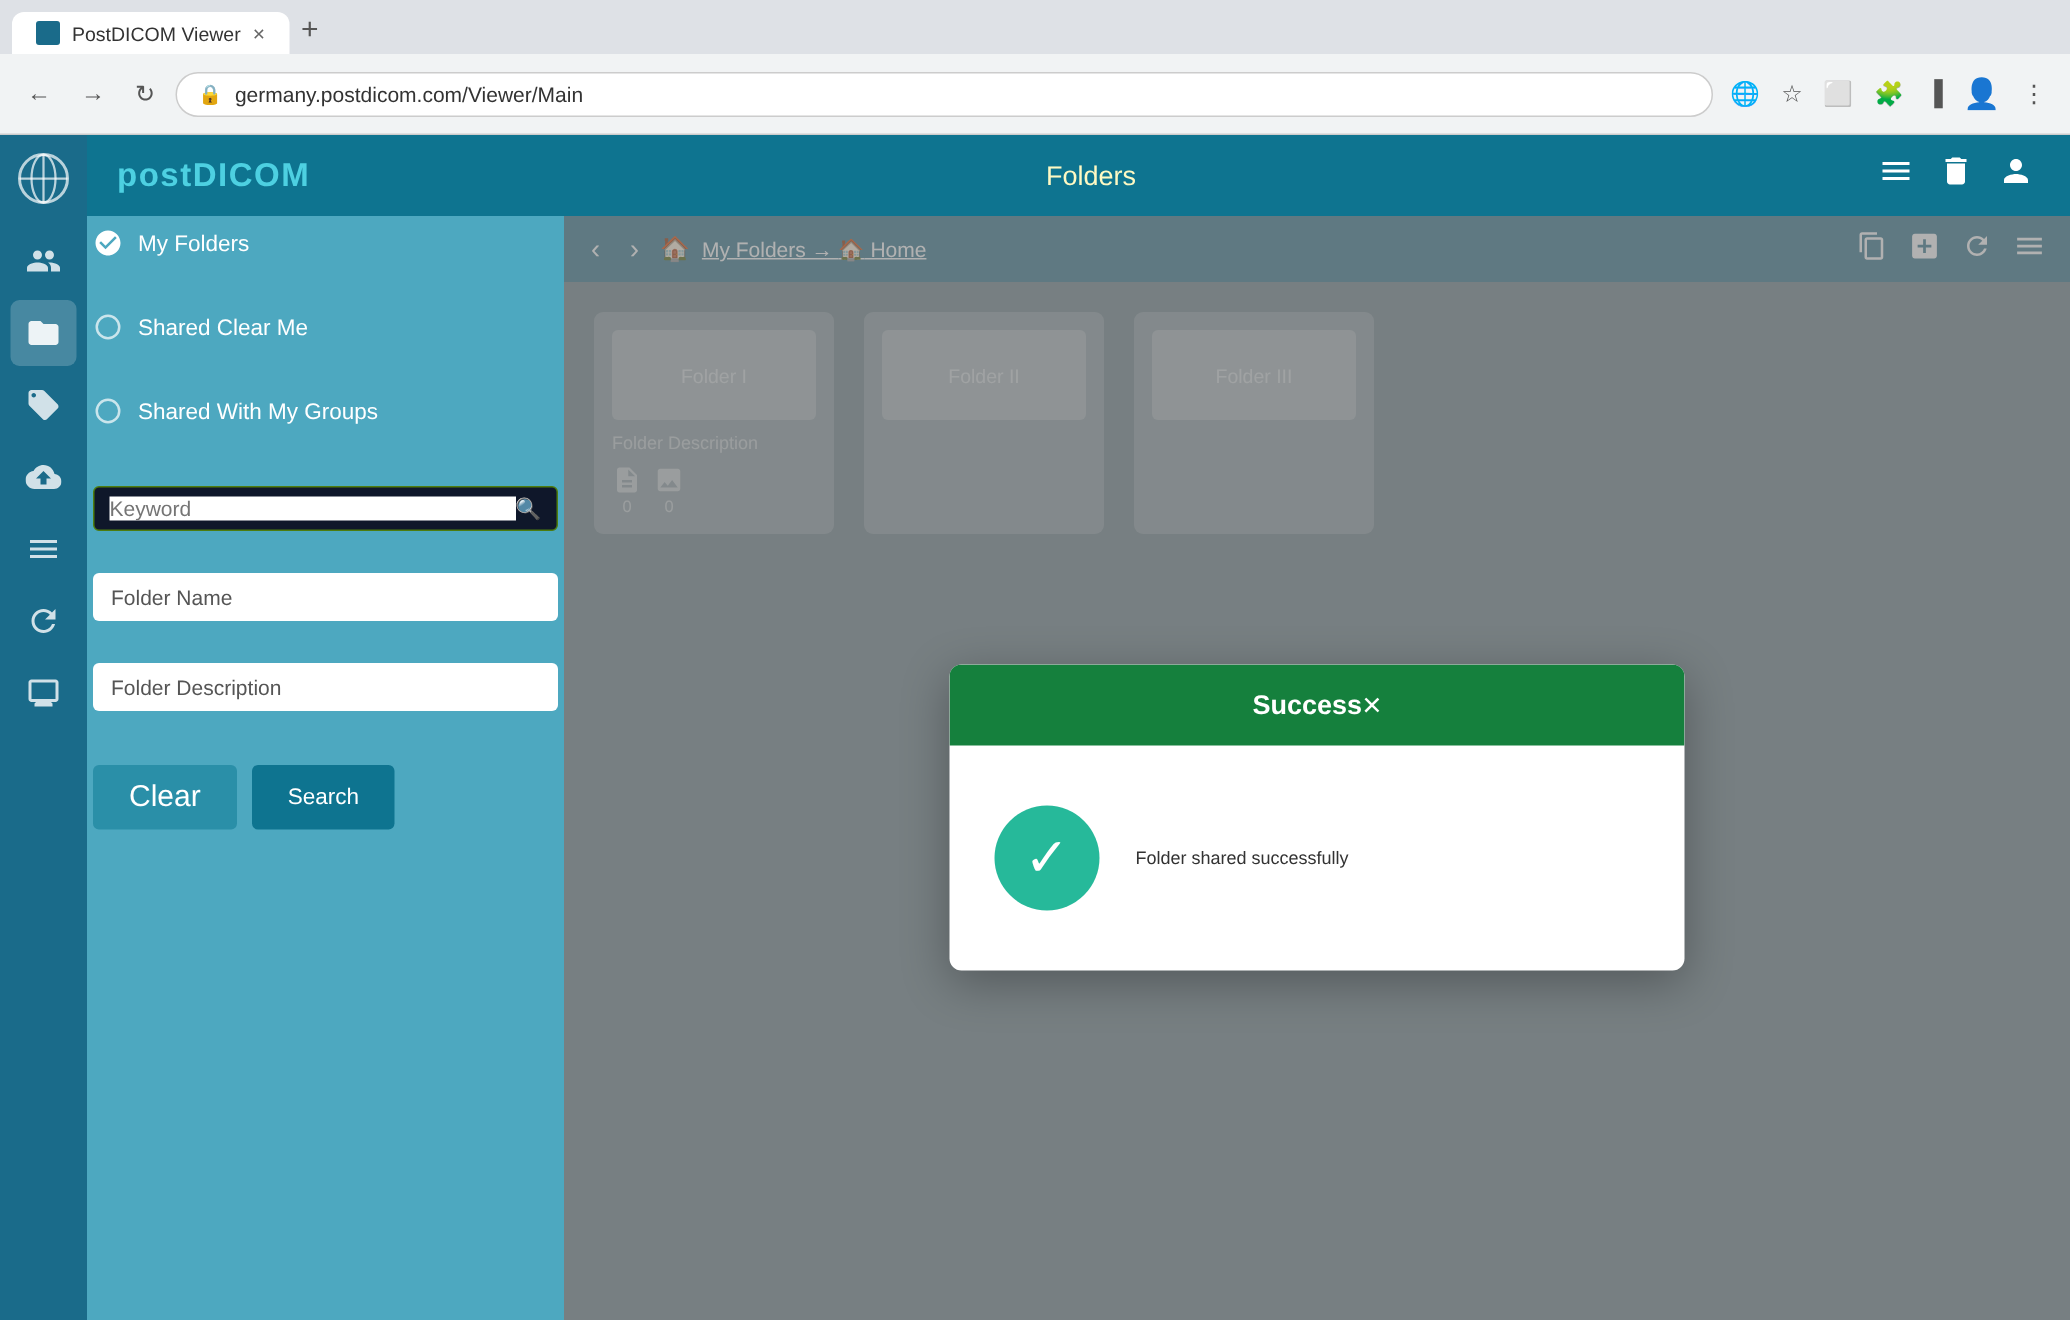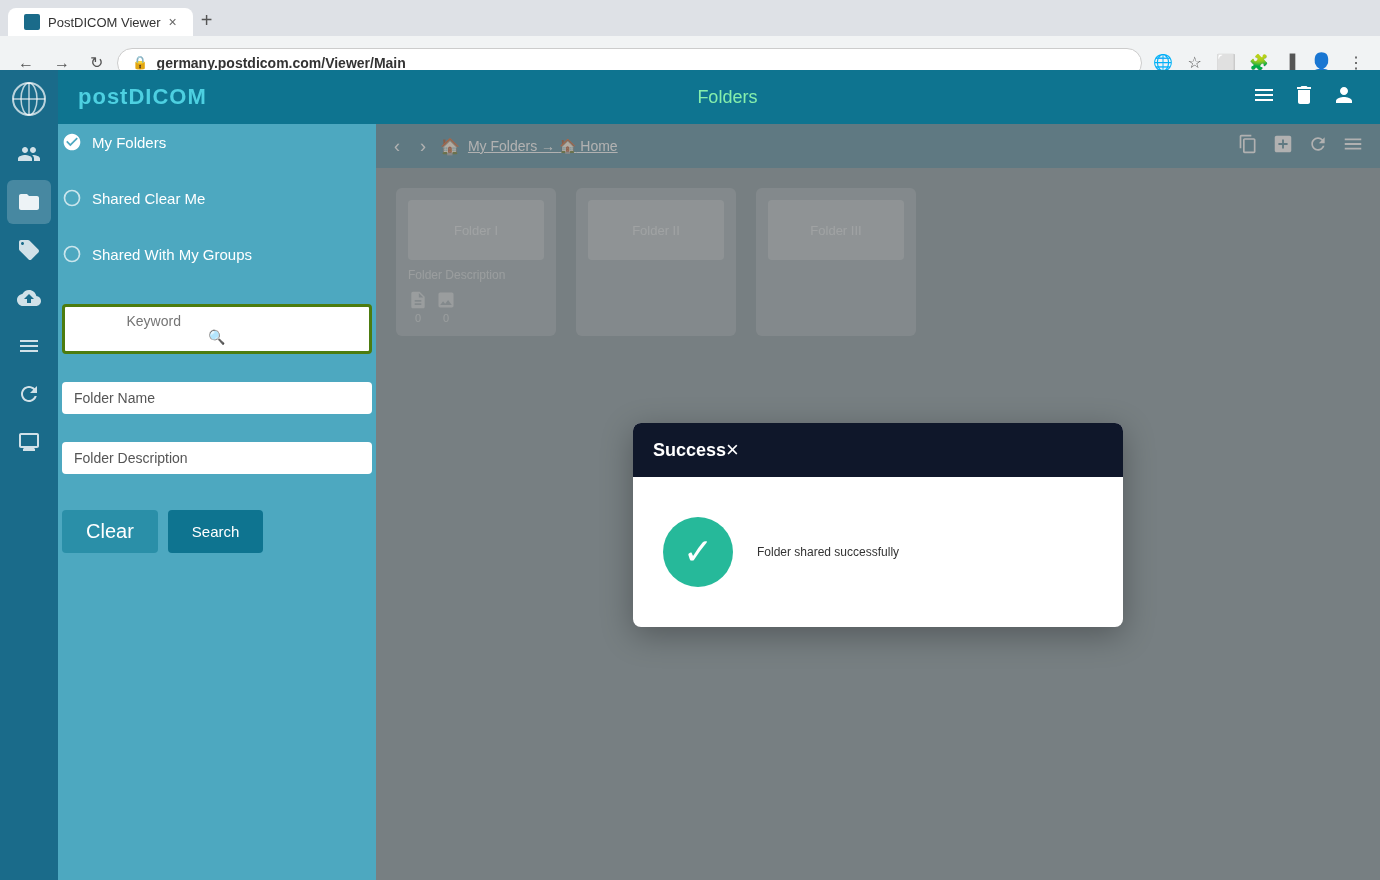--- a/index.html
+++ b/index.html
@@ -1,21 +1,21 @@
 <!DOCTYPE html>
 <html><head>
   <meta charset="utf-8">
   <style>
     * { box-sizing: border-box; margin: 0; padding: 0; }
     body { font-family: Arial, sans-serif; background: #e8e8e8; width: 1380px; height: 880px; overflow: hidden; }
 
     
     .browser-chrome {
       background: #dee1e6;
-      height: 70px;
+      height: 90px;
     }
     .browser-tab-bar {
       background: #dee1e6;
       height: 36px;
       display: flex;
       align-items: flex-end;
       padding: 0 8px;
     }
     .browser-tab {
       background: #fff;
@@ -72,21 +72,21 @@
       background: #fff;
       border: 1px solid #ccc;
       border-radius: 20px;
       padding: 6px 14px;
       font-size: 14px;
       color: #333;
       display: flex;
       align-items: center;
       gap: 8px;
     }
-    .address-text { flex: 1; font-size: 14px; color: #333; font-weight: bold; }
+    .address-text { flex: 1; font-size: 14px; color: #333; }
     .nav-right-icons {
       display: flex;
       align-items: center;
       gap: 6px;
     }
     .nav-icon-btn {
       background: none;
       border: none;
       cursor: pointer;
       color: #555;
@@ -151,21 +151,21 @@
     .app-logo {
       color: #fff;
       font-size: 22px;
       font-weight: bold;
       letter-spacing: 1px;
     }
     .app-logo span { color: #4dd0e1; }
     .app-header-title {
       flex: 1;
       text-align: center;
-      color: #86efac;
+      color: #fef9c3;
       font-size: 18px;
       font-weight: 500;
     }
     .app-header-icons {
       display: flex;
       gap: 8px;
     }
     .header-icon-btn {
       background: none;
       border: none;
@@ -194,28 +194,27 @@
       display: flex;
       align-items: center;
       gap: 10px;
       color: #fff;
       font-size: 15px;
       cursor: pointer;
       padding: 4px 0;
     }
 
     .search-box {
-      background: #ffffff;
-      border: 3px solid #4d7c0f;
+      background: #0f172a;
+      border: 1px solid #4d7c0f;
       border-radius: 4px;
       display: flex;
       align-items: center;
       padding: 6px 10px;
       margin-top: 8px;
-      flex-direction: column;
     }
     .search-box input {
       border: none;
       outline: none;
       flex: 1;
       font-size: 14px;
       color: #555;
     }
     .search-icon { color: #888; font-size: 14px; }
 
@@ -353,25 +352,25 @@
 
     
     .modal {
       background: #fff;
       border-radius: 8px;
       width: 490px;
       overflow: hidden;
       box-shadow: 0 8px 32px rgba(0,0,0,0.3);
     }
     .modal-header {
-      background: #0f172a;
+      background: #15803d;
       padding: 16px 20px;
       display: flex;
       align-items: center;
-      justify-content: flex-start;
+      justify-content: center;
     }
     .modal-title {
       color: #fff;
       font-size: 18px;
       font-weight: bold;
     }
     .modal-close-btn {
       background: none;
       border: none;
       cursor: pointer;

